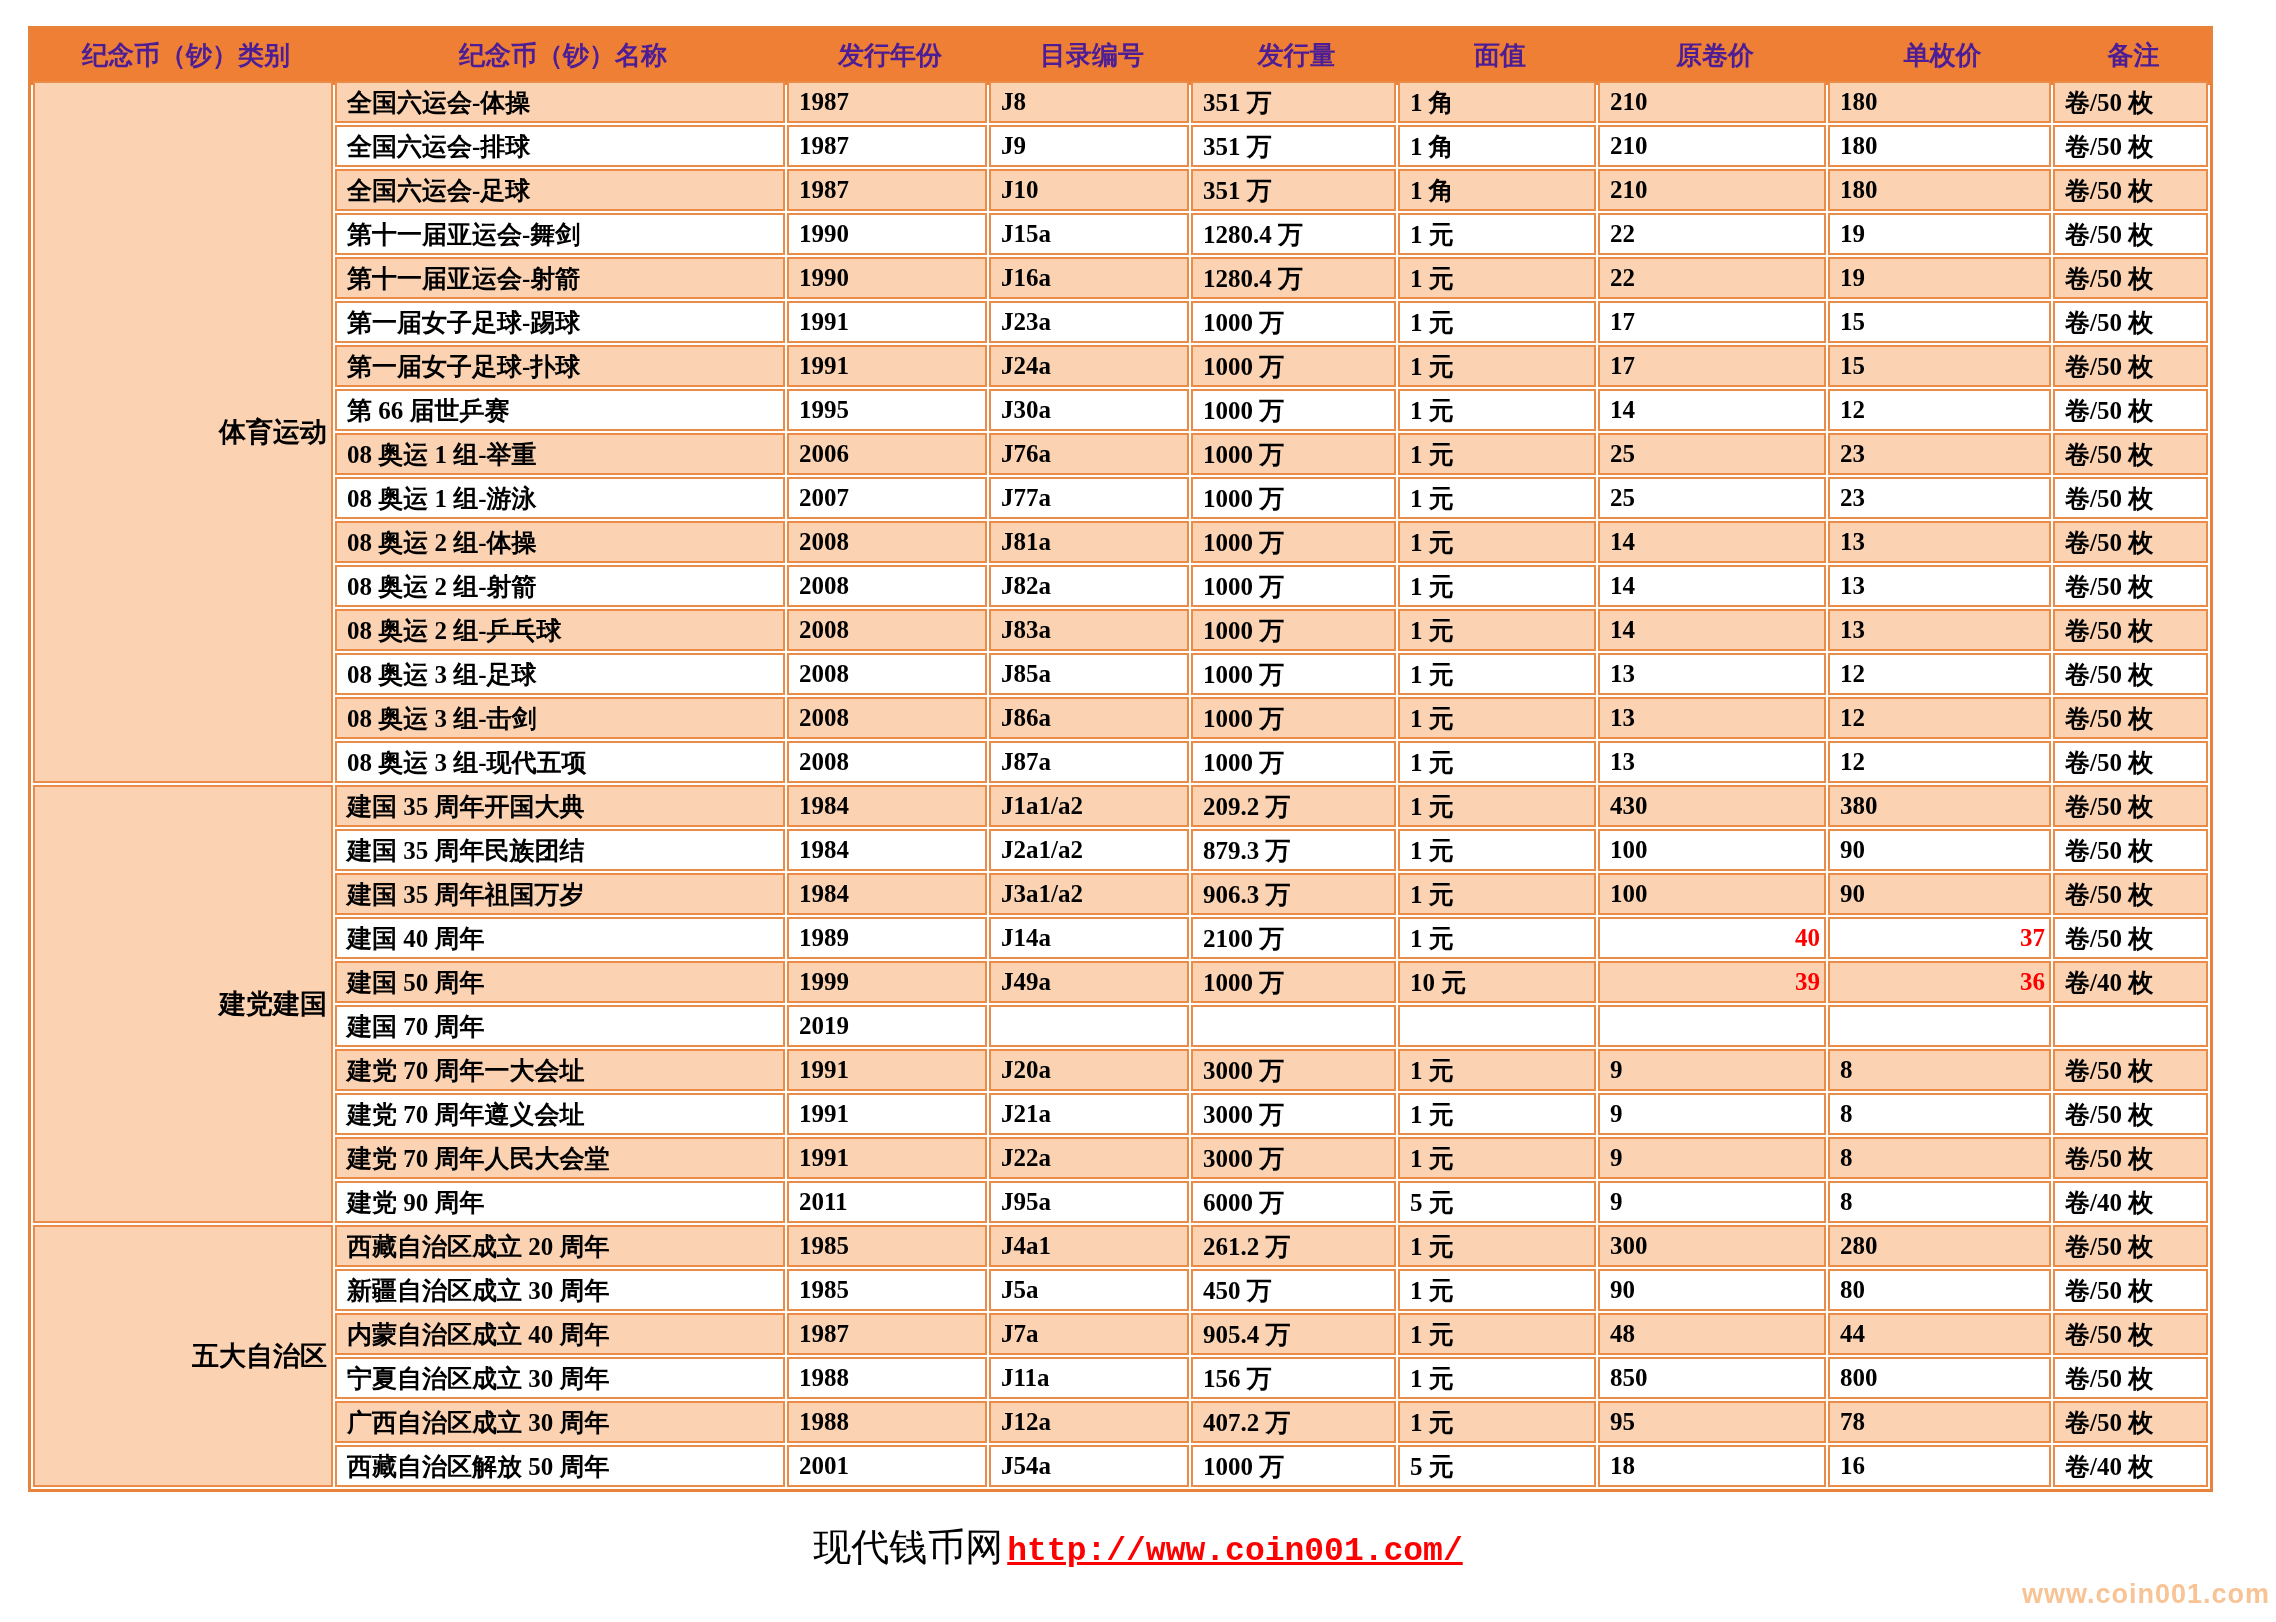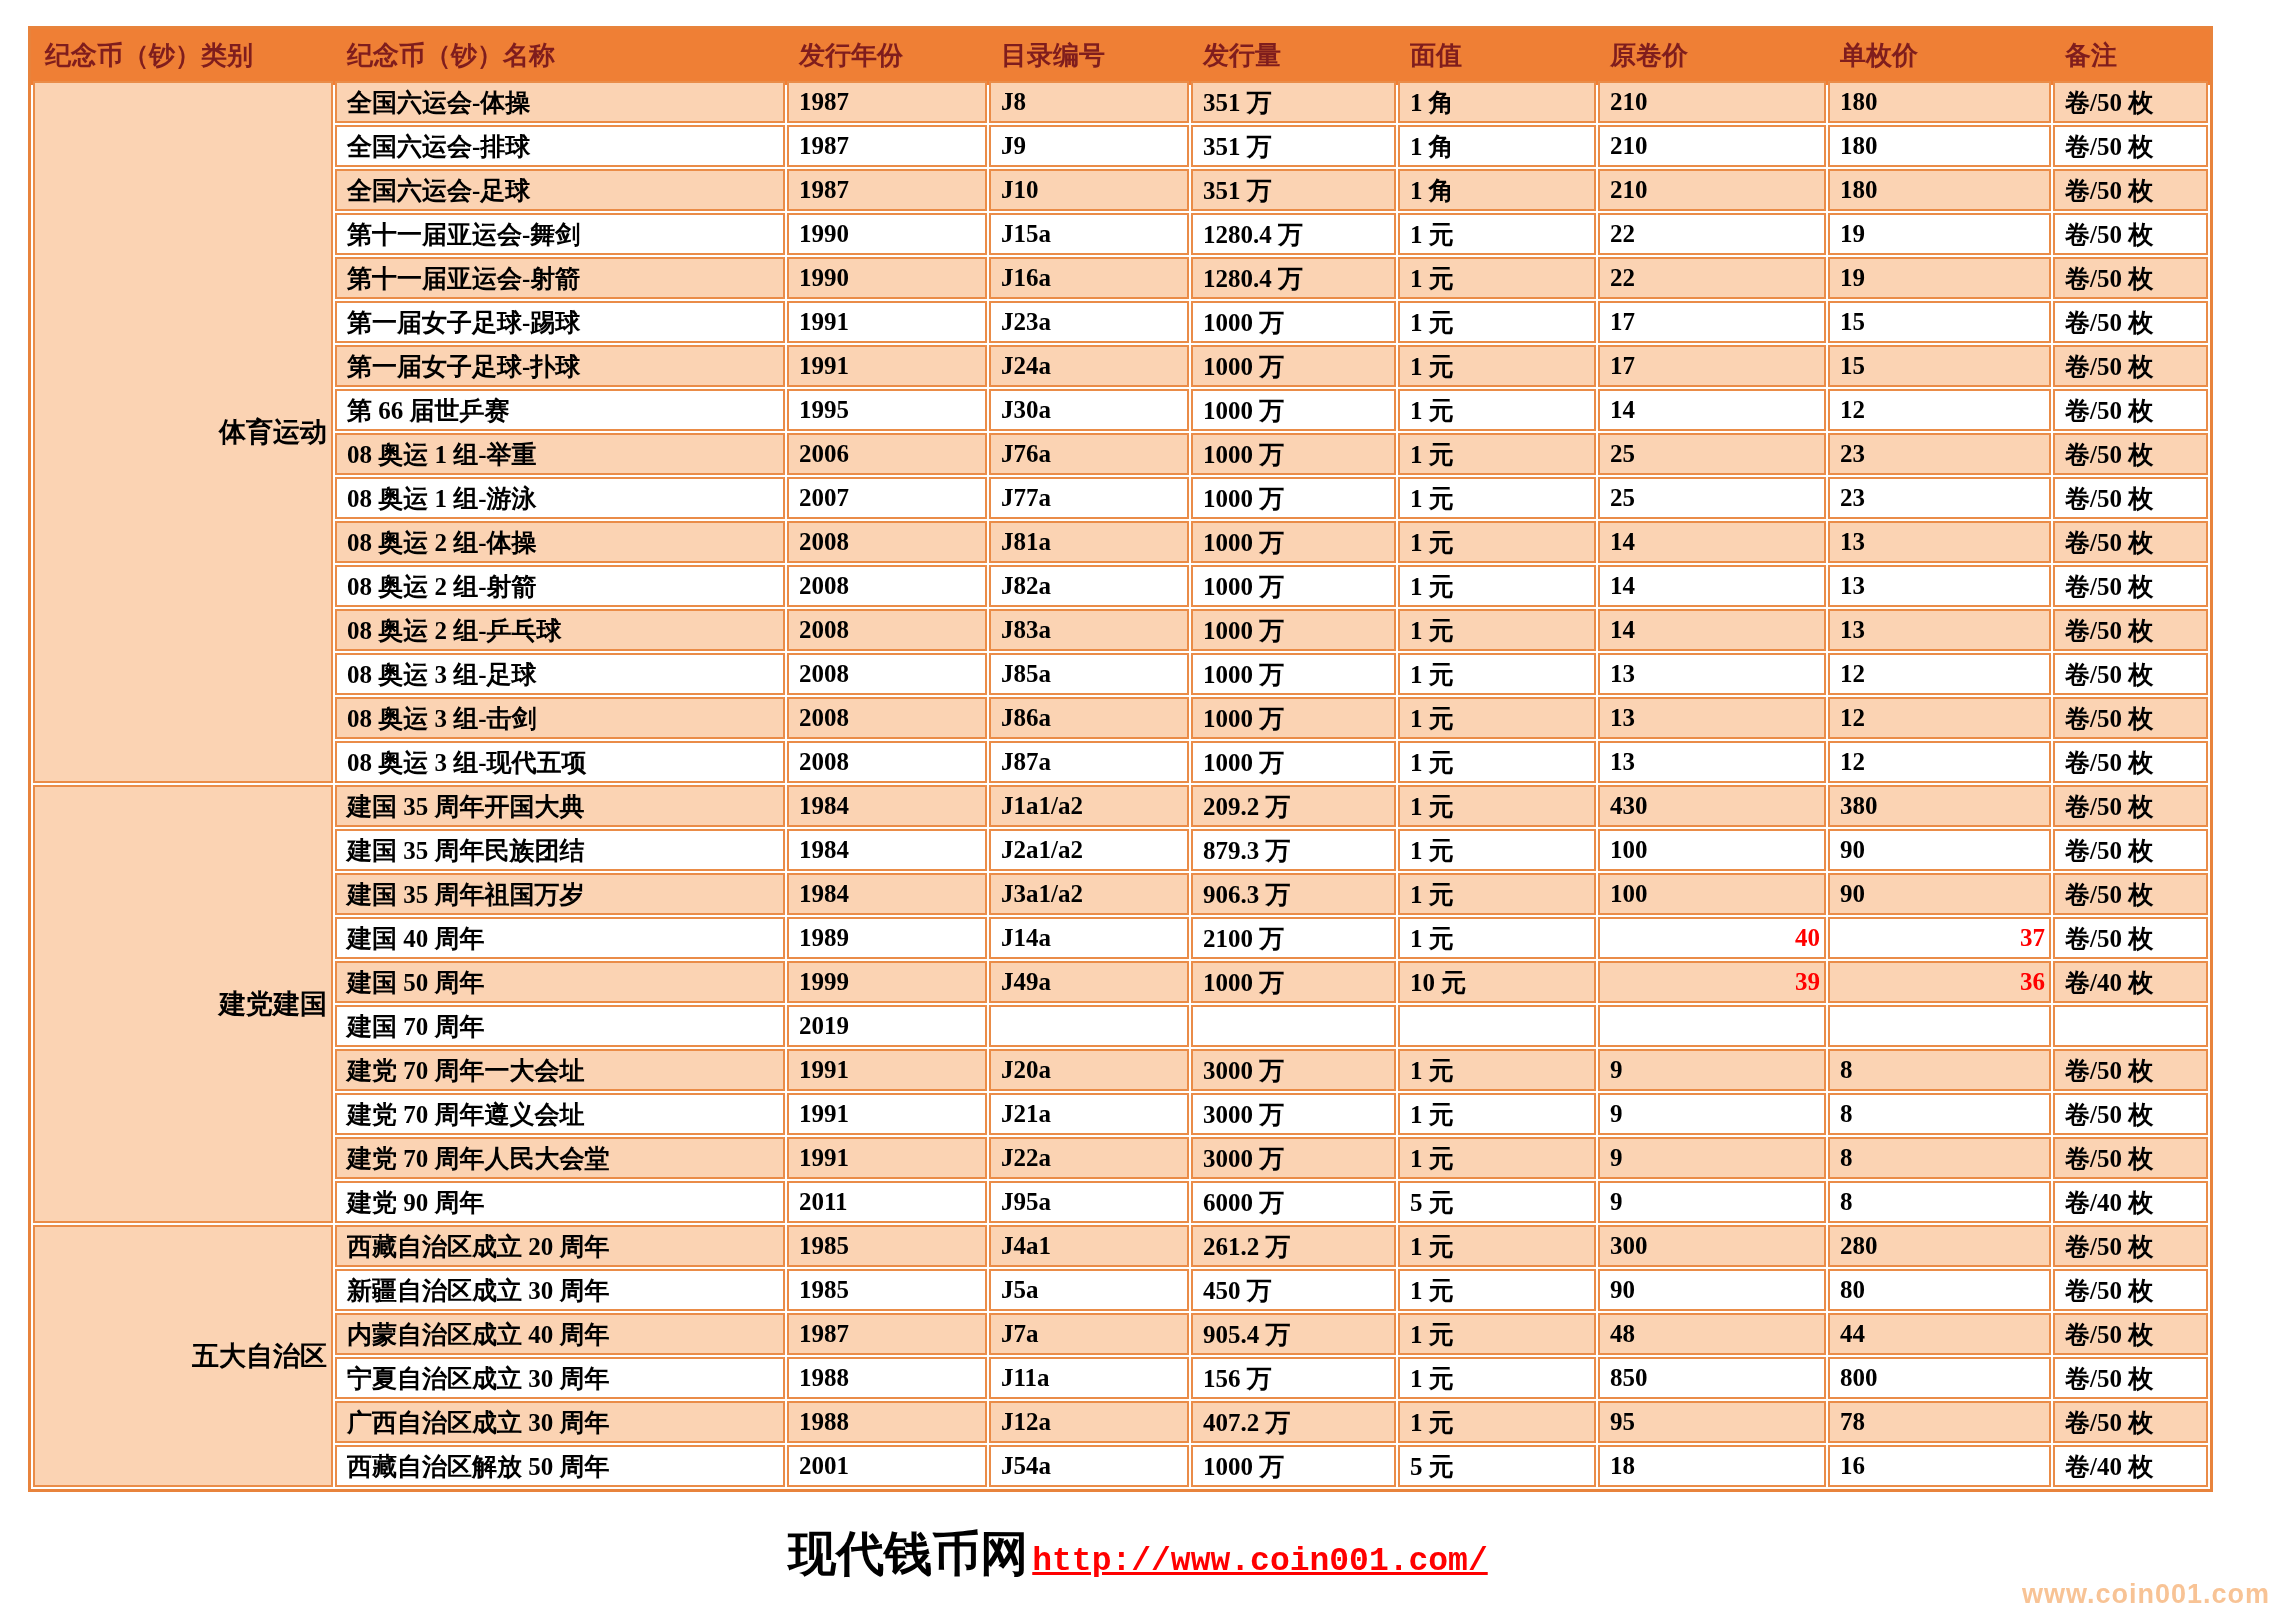--- a/index.html
+++ b/index.html
@@ -18,33 +18,33 @@
     box-sizing:border-box;
     border:2px solid #EA8C48;
     padding:0 4px 0 10px;
     font-weight:bold; font-size:25px;
     vertical-align:middle; text-align:left;
     overflow:hidden; white-space:nowrap;
     color:#000000;
   }
   thead th {
     background:#EF7F35; border-color:#EF7F35;
-    color:#7f1d1d; height:48px; font-size:26px;
+    color:#4c1d95; height:48px; font-size:26px;text-align:center;
   }
   td { height:42px; background:#ffffff; }
   tr.peach td { background:#FBD3B3; }
   td.category-cell {
     background:#FBD3B3; text-align:right; padding-left:0; font-size:27px;
   }
   td.red-price { color:#FF0000;text-align:right; }
   .footer {
     position:absolute; top:1522px; left:0; width:2276px;
     text-align:center; white-space:nowrap;
   }
-  .site-name { font-size:48px; font-weight:bold; color:#000000; }
+  .site-name { font-size:38px; font-weight:normal; color:#000000; }
   .site-url {
     font-size:33px; font-weight:bold; color:#FF0000;
     font-family:"Liberation Mono","DejaVu Sans Mono",monospace;
     text-decoration:underline;
     text-align:center;
   }
   .watermark {
     position:absolute; right:6px; bottom:12px;
     font-family:"Liberation Sans","DejaVu Sans",sans-serif;
     font-weight:bold; font-size:27px; color:#F8C395; letter-spacing:1px;

